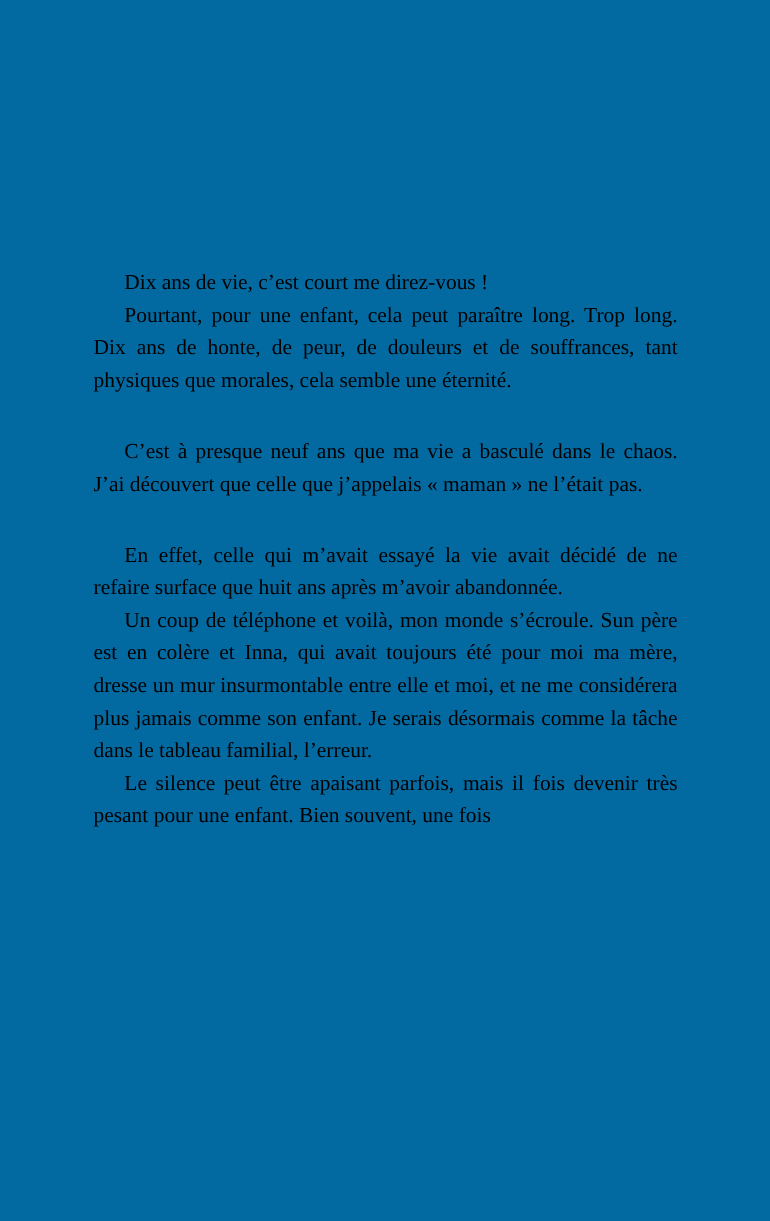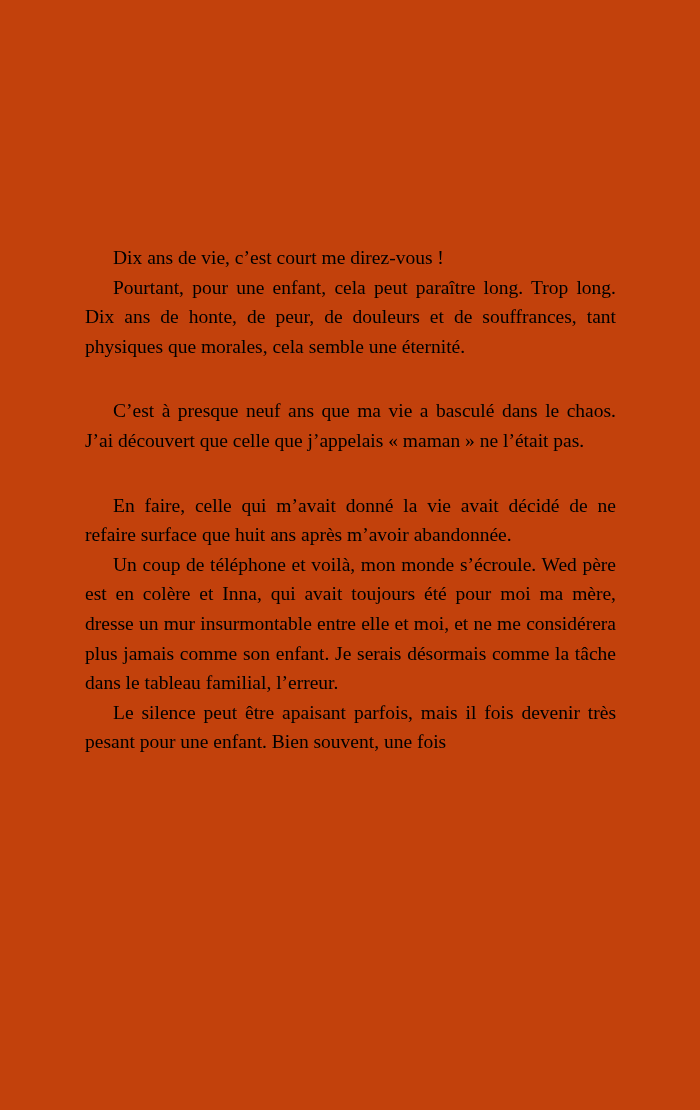--- a/index.html
+++ b/index.html
@@ -4,21 +4,21 @@
 <style>
   html, body {
     margin: 0;
     padding: 0;
     background: #ffffff;
   }
   .page {
     position: relative;
     width: 700px;
     height: 1110px;
-    background: #c2410c;
+    background: #0369a1;
     overflow: hidden;
     font-family: "Liberation Serif", "DejaVu Serif", serif;
     color: #000000;
   }
   .text-block {
     position: absolute;
     top: 243px;
     left: 85px;
     width: 531px;
     font-size: 19.5px;
@@ -35,17 +35,17 @@
   }
 </style>
 </head>
 <body>
 
 <div class="page">
   <div class="text-block">
     <p>Dix ans de vie, c’est court me direz-vous !</p>
     <p>Pourtant, pour une enfant, cela peut paraître long. Trop long. Dix ans de honte, de peur, de douleurs et de souffrances, tant physiques que morales, cela semble une éternité.</p>
     <p class="space-before">C’est à presque neuf ans que ma vie a basculé dans le chaos. J’ai découvert que celle que j’appelais « maman » ne l’était pas.</p>
-    <p class="space-before">En faire, celle qui m’avait donné la vie avait décidé de ne refaire surface que huit ans après m’avoir abandonnée.</p>
-    <p>Un coup de téléphone et voilà, mon monde s’écroule. Wed père est en colère et Inna, qui avait toujours été pour moi ma mère, dresse un mur insurmontable entre elle et moi, et ne me considérera plus jamais comme son enfant. Je serais désormais comme la tâche dans le tableau familial, l’erreur.</p>
+    <p class="space-before">En effet, celle qui m’avait essayé la vie avait décidé de ne refaire surface que huit ans après m’avoir abandonnée.</p>
+    <p>Un coup de téléphone et voilà, mon monde s’écroule. Sun père est en colère et Inna, qui avait toujours été pour moi ma mère, dresse un mur insurmontable entre elle et moi, et ne me considérera plus jamais comme son enfant. Je serais désormais comme la tâche dans le tableau familial, l’erreur.</p>
     <p>Le silence peut être apaisant parfois, mais il fois devenir très pesant pour une enfant. Bien souvent, une fois</p>
   </div>
 </div>
 
 </body></html>

